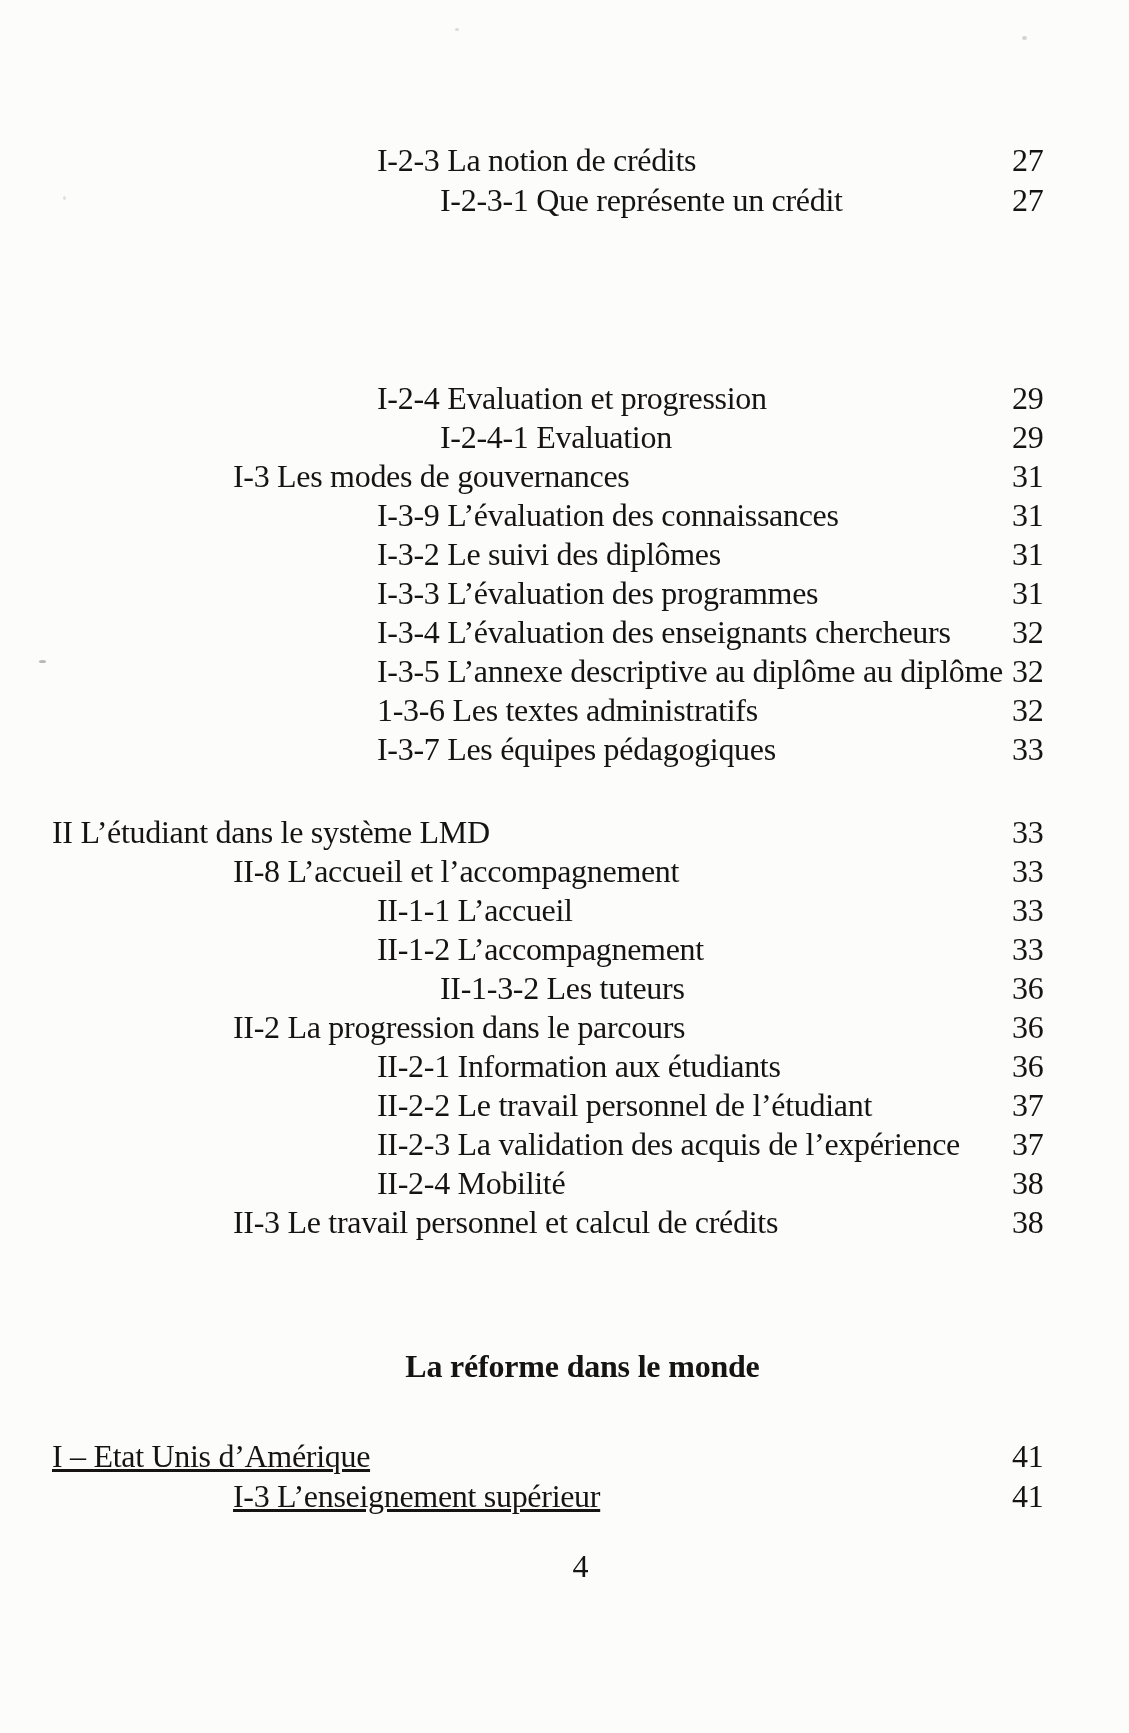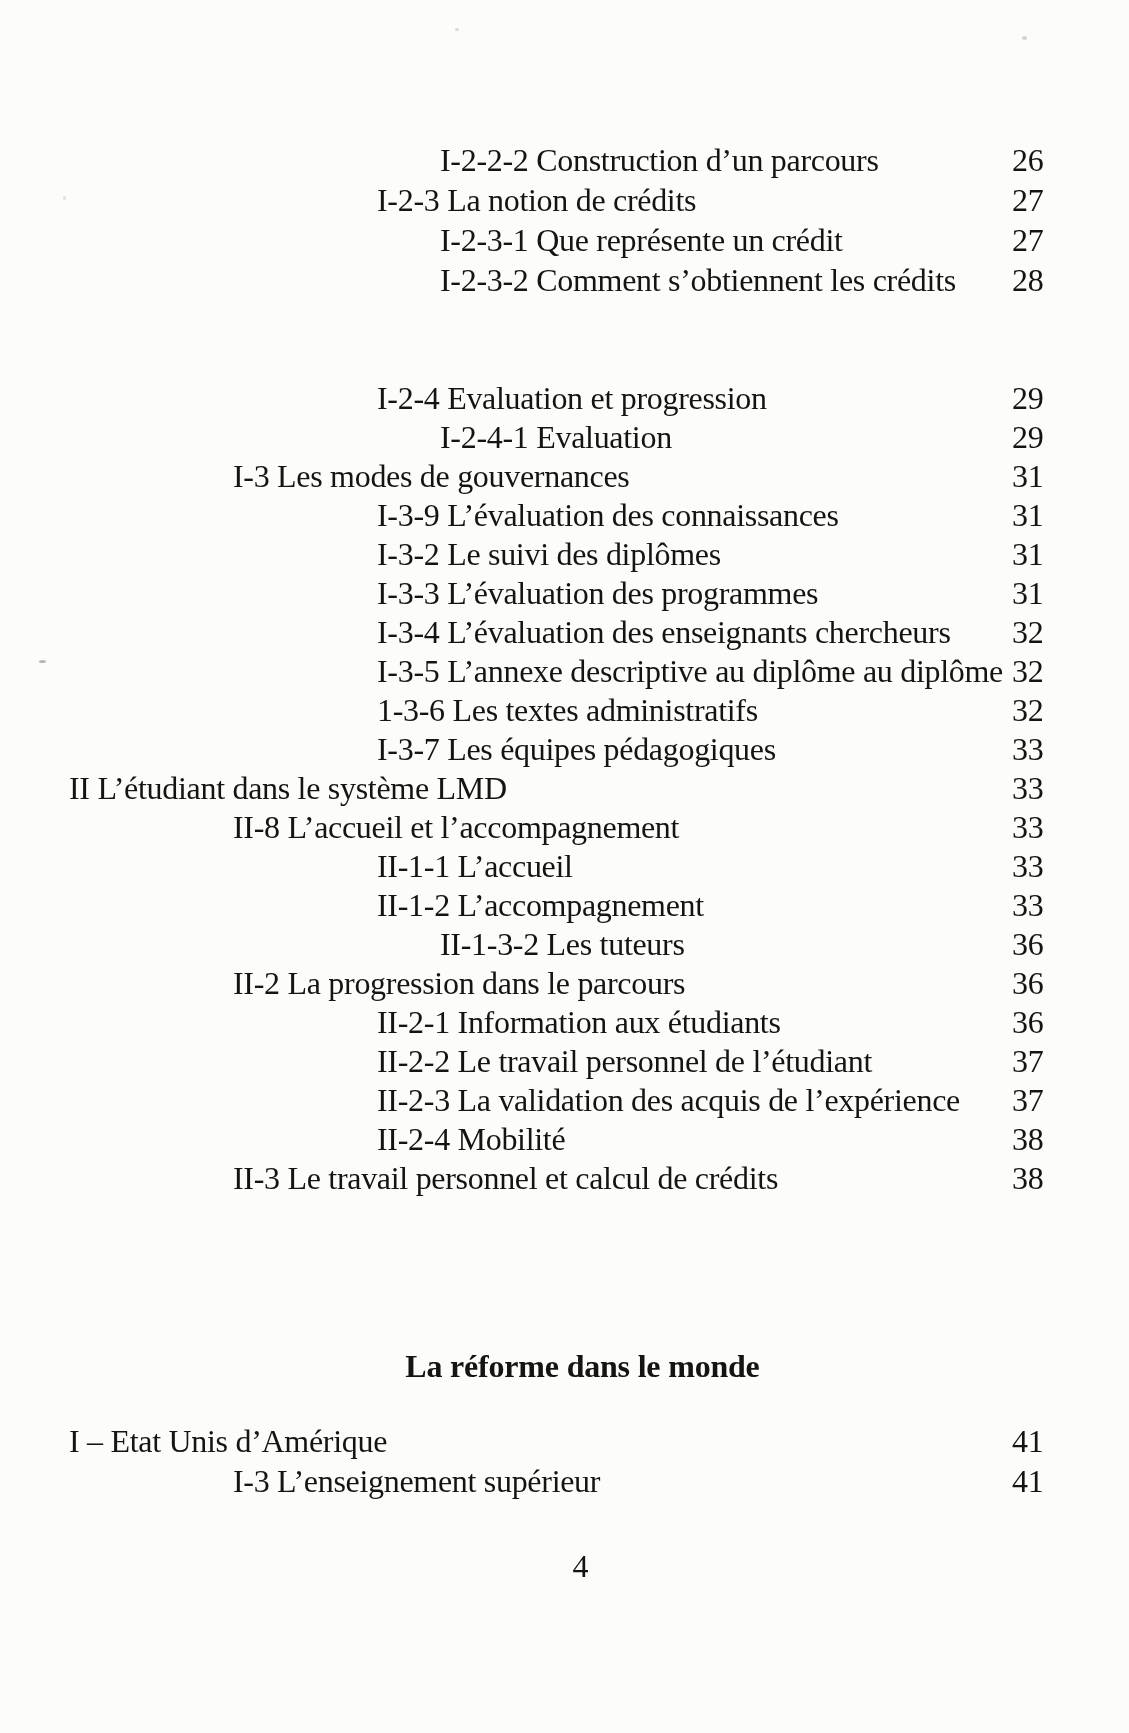--- a/index.html
+++ b/index.html
@@ -8,31 +8,31 @@
     background: #fcfcfb;
     font-family: "Liberation Serif", serif;
     color: #161412;
     overflow: hidden;
     position: relative;
   }
   .page { position: absolute; inset: 0; }
   .toc-block { position: absolute; left: 0; width: 1129px; }
   #block-a { top: 140px; }
   #block-b { top: 379px; }
-  #block-c { top: 1421px; }
+  #block-c { top: 1392px; text-decoration: underline; }
   .rows-40 .toc-row { height: 40px; line-height: 40px; }
   .rows-39 .toc-row { height: 39px; line-height: 39px; }
   .toc-row {
     position: relative;
     font-size: 32px;
     letter-spacing: -0.3px;
     white-space: nowrap;
   }
   .toc-label { display: block; }
-  .lv0 .toc-label { padding-left: 69px; }
+  .lv0 .toc-label { padding-left: 52px; margin-top: 44px; }
   .lv1 .toc-label { padding-left: 233px; }
   .lv2 .toc-label { padding-left: 333px; margin-left: 44px; }
   .lv3 .toc-label { padding-left: 440px; }
   .toc-page { position: absolute; top: 0; left: 1012px; }
   .section-heading {
     position: absolute;
     top: 1346px; left: 18px; width: 1129px;
     text-align: center;
     font-size: 32px; font-weight: bold;
     line-height: 40px;
@@ -56,39 +56,31 @@
 
 <div class="page">
 
   <div class="speck s1"></div>
   <div class="speck s2"></div>
   <div class="speck s3"></div>
   <div class="speck s4"></div>
 
   <div id="block-a" class="toc-block rows-40">
 
-      <div class="toc-row lv3">
-        <span class="toc-label">I-2-2-2 Construction d’un parcours</span>
-        <span class="toc-page">26</span>
-      </div>
 
       <div class="toc-row lv2">
         <span class="toc-label">I-2-3 La notion de crédits</span>
         <span class="toc-page">27</span>
       </div>
 
       <div class="toc-row lv3">
         <span class="toc-label">I-2-3-1 Que représente un crédit</span>
         <span class="toc-page">27</span>
       </div>
 
-      <div class="toc-row lv3">
-        <span class="toc-label">I-2-3-2 Comment s’obtiennent les crédits</span>
-        <span class="toc-page">28</span>
-      </div>
     </div>
 
   <div id="block-b" class="toc-block rows-39">
 
       <div class="toc-row lv2">
         <span class="toc-label">I-2-4 Evaluation et progression</span>
         <span class="toc-page">29</span>
       </div>
 
       <div class="toc-row lv3">

